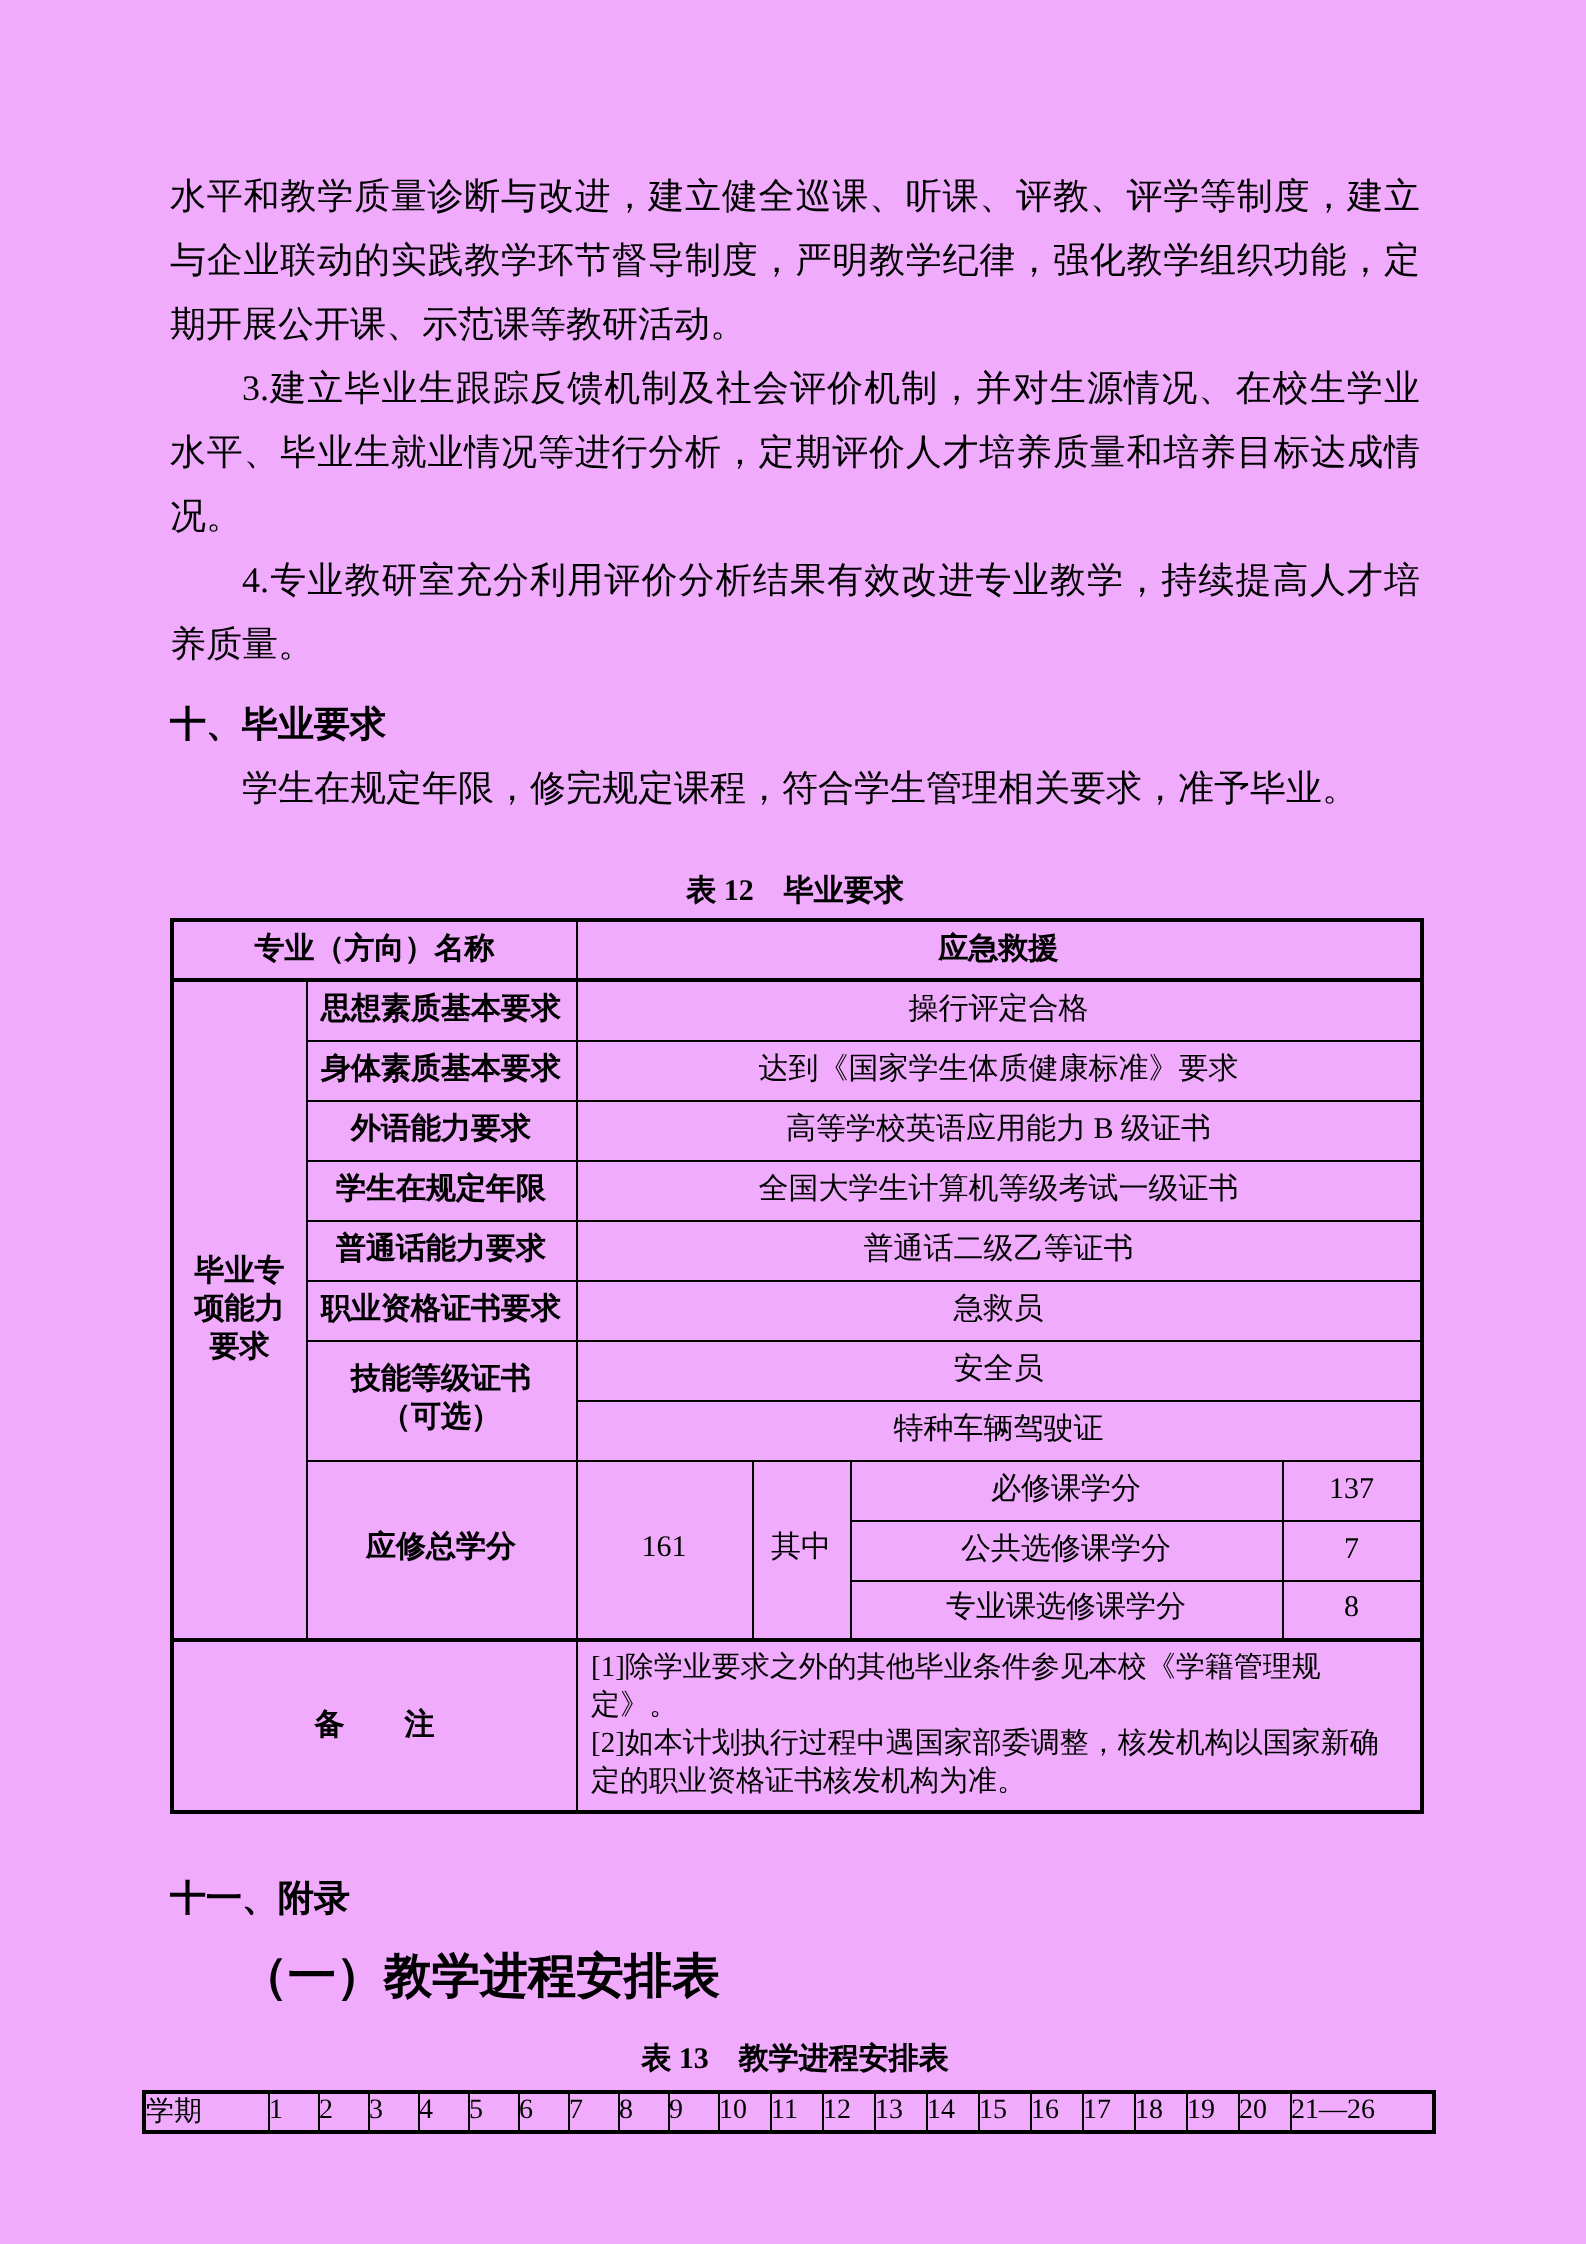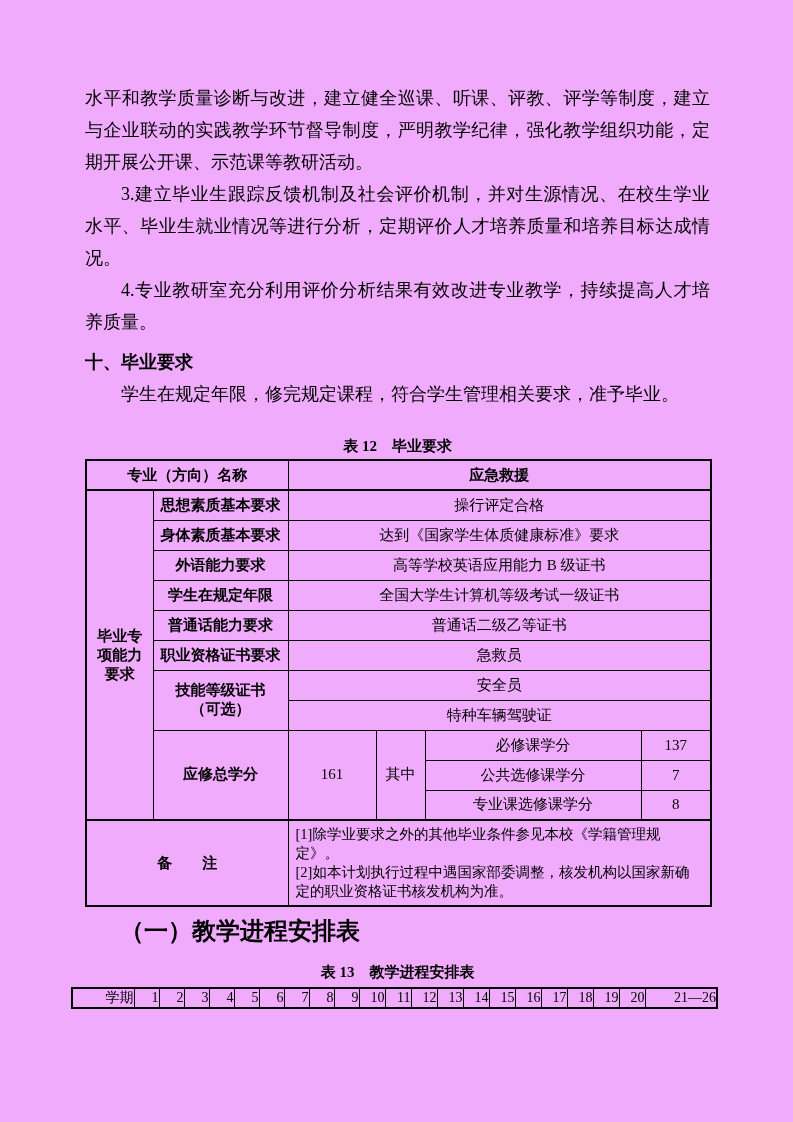--- a/index.html
+++ b/index.html
@@ -36,21 +36,21 @@
   .t12 tr.hdr td { border-bottom-width:2px; }
   .t12 tr.remark td { border-top-width:2px; }
   .b { font-weight:bold; }
   .t12 td.remark-text { text-align:left; font-size:14.5px; line-height:19px; padding:4px 7px; }
 
   table.t13 {
     border-collapse:collapse; table-layout:fixed;
     width:642px; margin:4px 0 0 -14px;
     border:2px solid #000;
   }
-  .t13 td { border:1px solid #000; text-align:right; vertical-align:middle; font-size:14px; height:16px; }
+  .t13 td { border:1px solid #000; text-align:left; vertical-align:middle; font-size:14px; height:16px; }
 </style>
 </head>
 <body>
 
 <div class="page">
   <div class="content">
 
     <p class="body-text">水平和教学质量诊断与改进，建立健全巡课、听课、评教、评学等制度，建立与企业联动的实践教学环节督导制度，严明教学纪律，强化教学组织功能，定期开展公开课、示范课等教研活动。</p>
     <p class="body-text indent">3.建立毕业生跟踪反馈机制及社会评价机制，并对生源情况、在校生学业水平、毕业生就业情况等进行分析，定期评价人才培养质量和培养目标达成情况。</p>
     <p class="body-text indent">4.专业教研室充分利用评价分析结果有效改进专业教学，持续提高人才培养质量。</p>
@@ -127,20 +127,21 @@
         <tr class="remark">
           <td colspan="2" class="b">备　　注</td>
           <td colspan="4" class="remark-text">
             <div>[1]除学业要求之外的其他毕业条件参见本校《学籍管理规定》。</div>
             <div>[2]如本计划执行过程中遇国家部委调整，核发机构以国家新确定的职业资格证书核发机构为准。</div>
           </td>
         </tr>
       </tbody>
     </table>
 
+    <div class="sec-heading big-gap">十一、附录</div>
     <div class="sub-heading">（一）教学进程安排表</div>
 
     <div class="caption c13">表 13　教学进程安排表</div>
 
     <table class="t13">
       <colgroup>
         <col style="width:62px">
         <col style="width:25px">
           <col style="width:25px">
           <col style="width:25px">

